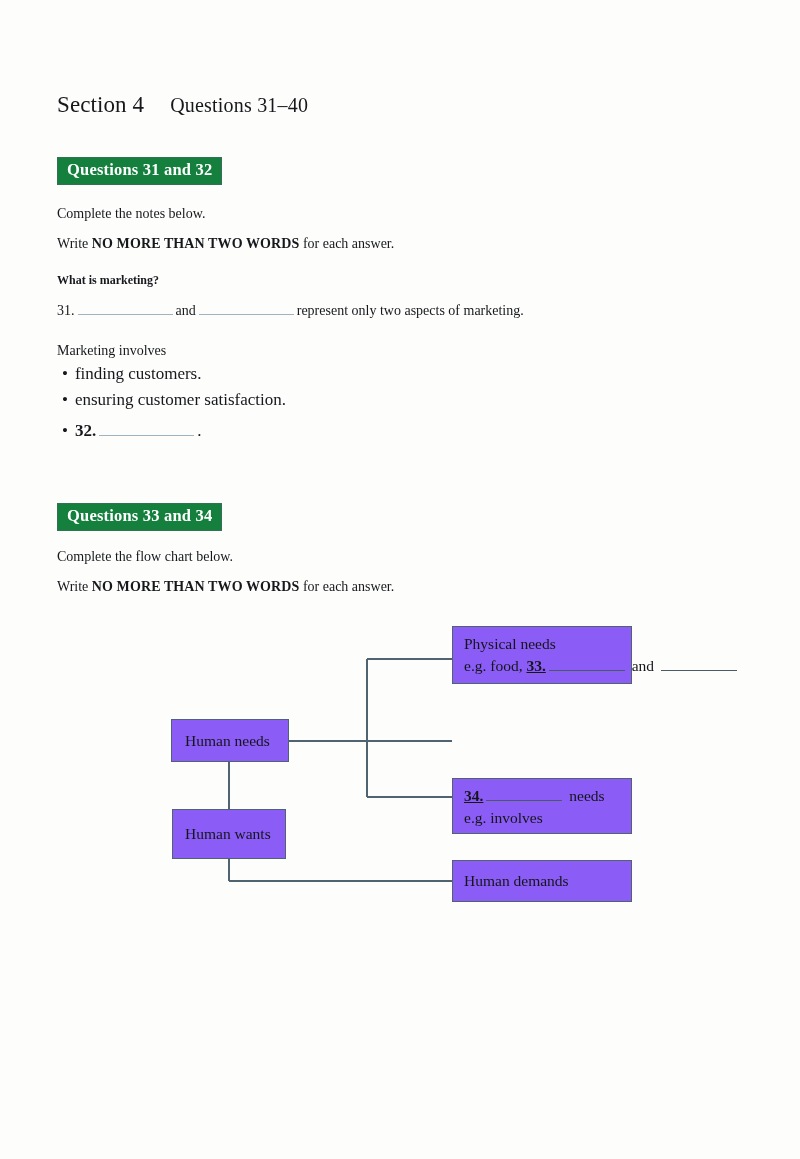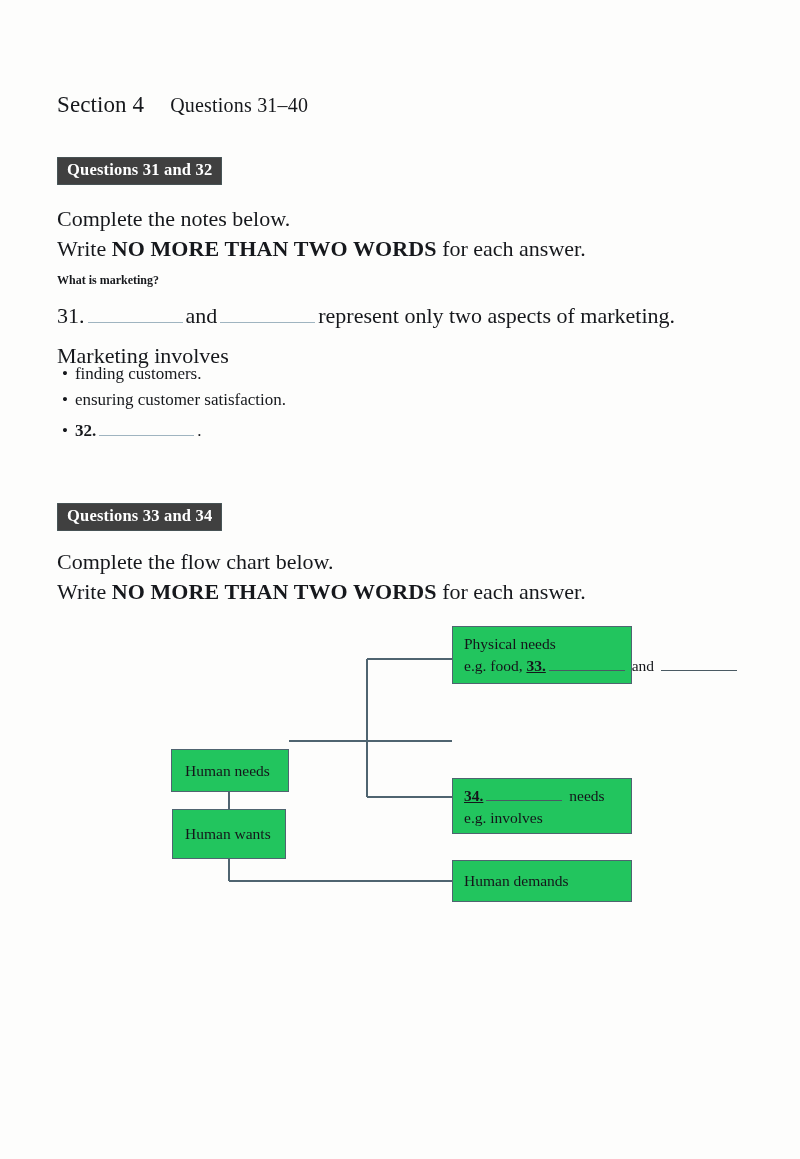--- a/index.html
+++ b/index.html
@@ -34,36 +34,36 @@
   .section-title .sec-label { font-size: 23px; margin-top: 16px; }
   .section-title .sec-range {
     font-size: 20px;
     margin-left: 26px;
     letter-spacing: 0.2px;
   }
 
   
   .qbanner {
     position: absolute;
-    background: #404040;
+    background: #15803d;
     color: #ffffff;
     font-weight: bold;
     font-size: 16.5px;
     letter-spacing: 0.2px;
     padding: 4px 10px 5px 10px;
     line-height: 1.15;
     box-shadow: 0 0 0 0.6px #4e6468 inset;
   }
   #banner-3132 { left: 57px; top: 157px; }
   #banner-3334 { left: 57px; top: 503px; }
 
   
   .line {
     position: absolute;
-    font-size: 22px;
+    font-size: 14px;
     line-height: 1.25;
     white-space: nowrap;
   }
   .line b, .line .caps {
     font-weight: bold;
     letter-spacing: 0.1px;
   }
   .caps { font-variant: normal; }
 
   #instr-1   { left: 57px; top: 205px; }
@@ -104,32 +104,32 @@
     position: absolute;
     left: 0;
     top: 0;
     width: 800px;
     height: 1159px;
     pointer-events: none;
   }
 
   .fbox {
     position: absolute;
-    background: #22c55e;
+    background: #8b5cf6;
     border: 1.4px solid #4f6470;
     box-sizing: border-box;
     padding: 6px 10px 0 11px;
     font-size: 15.5px;
     line-height: 1.42;
     color: #14161a;
   }
   .fbox .l1 { display: block; white-space: nowrap; }
   .fbox .l2 { display: block; white-space: nowrap; }
 
-  #box-human-needs   { left: 171px; top: 749px; width: 118px; height: 43px;
+  #box-human-needs   { left: 171px; top: 719px; width: 118px; height: 43px;
                        display: flex; align-items: center; padding: 0 0 0 13px; }
   #box-human-wants   { left: 172px; top: 809px; width: 114px; height: 50px;
                        display: flex; align-items: center; padding: 0 0 0 12px; }
   #box-physical      { left: 452px; top: 626px; width: 180px; height: 58px; }
   #box-social        { left: 452px; top: 706px; width: 180px; height: 57px; }
   #box-q34           { left: 452px; top: 778px; width: 180px; height: 56px; }
   #box-demands       { left: 452px; top: 860px; width: 180px; height: 42px;
                        display: flex; align-items: center; padding: 0 8px 0 11px; }
 
   .fbox .q-num { font-weight: bold; text-decoration: underline; }

